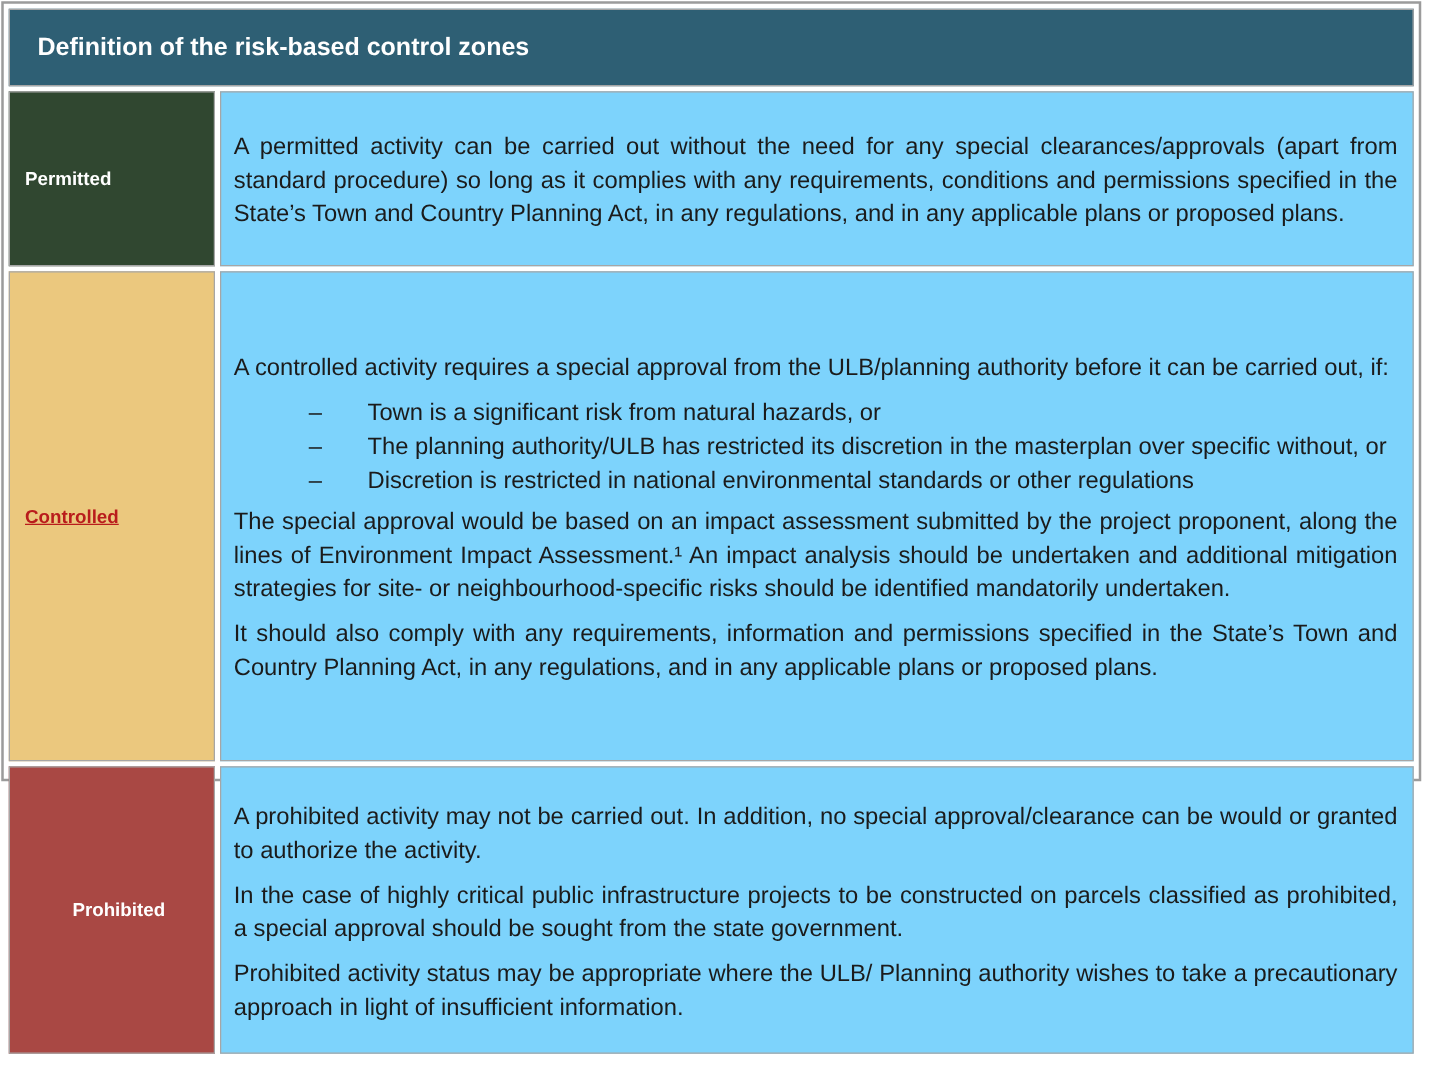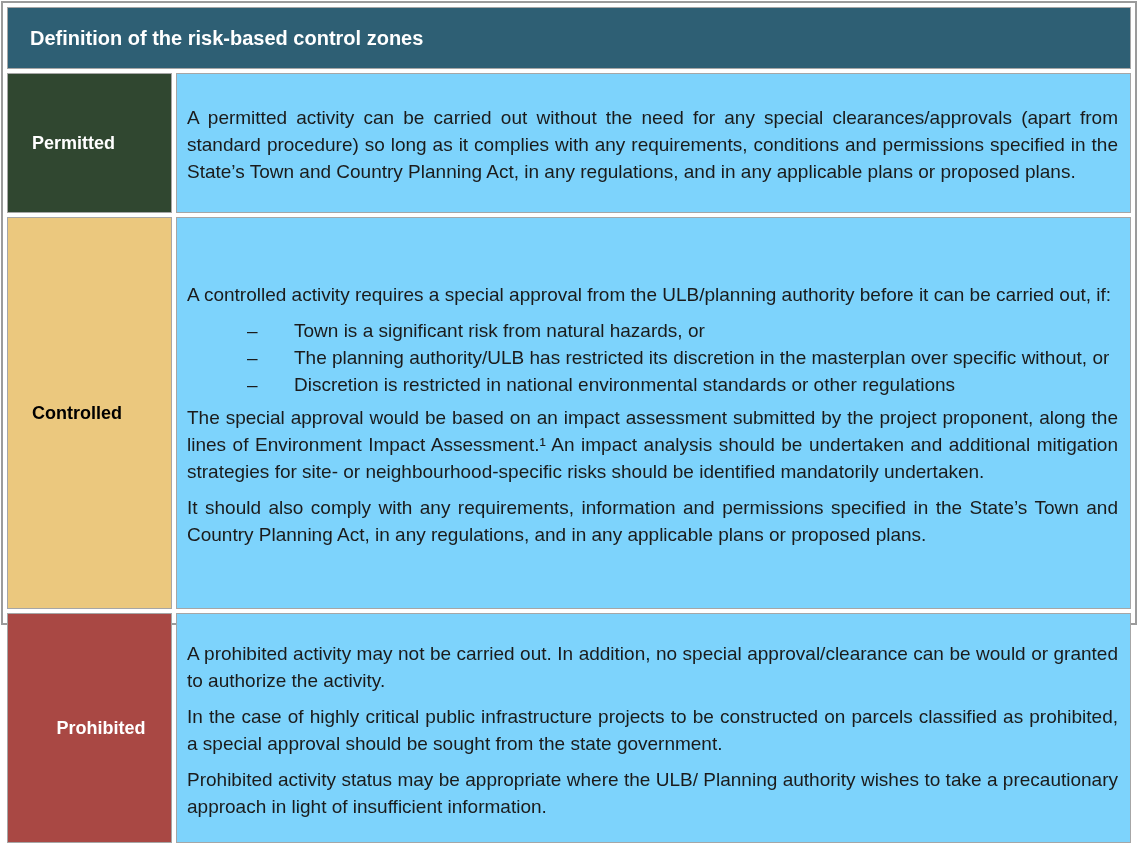--- a/index.html
+++ b/index.html
@@ -44,26 +44,26 @@
     font-size: 20px;
     height: 62px;
     padding: 0 0 0 22px;
     vertical-align: middle;
     border: 1px solid var(--header-bg, #2e5f74);
   }
 
   
   td.label-cell {
     font-weight: bold;
-    font-size: 18px;
-    padding-left: 24px;
+    font-size: 15px;
+    padding-left: 12px;
     vertical-align: middle;
   }
   td.label-permitted  { background: var(--permitted-bg, #304730); color: #ffffff; }
-  td.label-controlled { background: var(--controlled-bg, #ebc87e); color: #000000; }
+  td.label-controlled { background: var(--controlled-bg, #ebc87e); color: #b91c1c; text-decoration: underline; }
   td.label-prohibited { background: var(--prohibited-bg, #a94844); color: #ffffff; text-align: center; }
 
   
   td.content-cell {
     background: #7dd3fc;
     vertical-align: top;
     padding: 9px 12px 6px 10px;
     font-size: 19px;
     line-height: 27px;
   }

